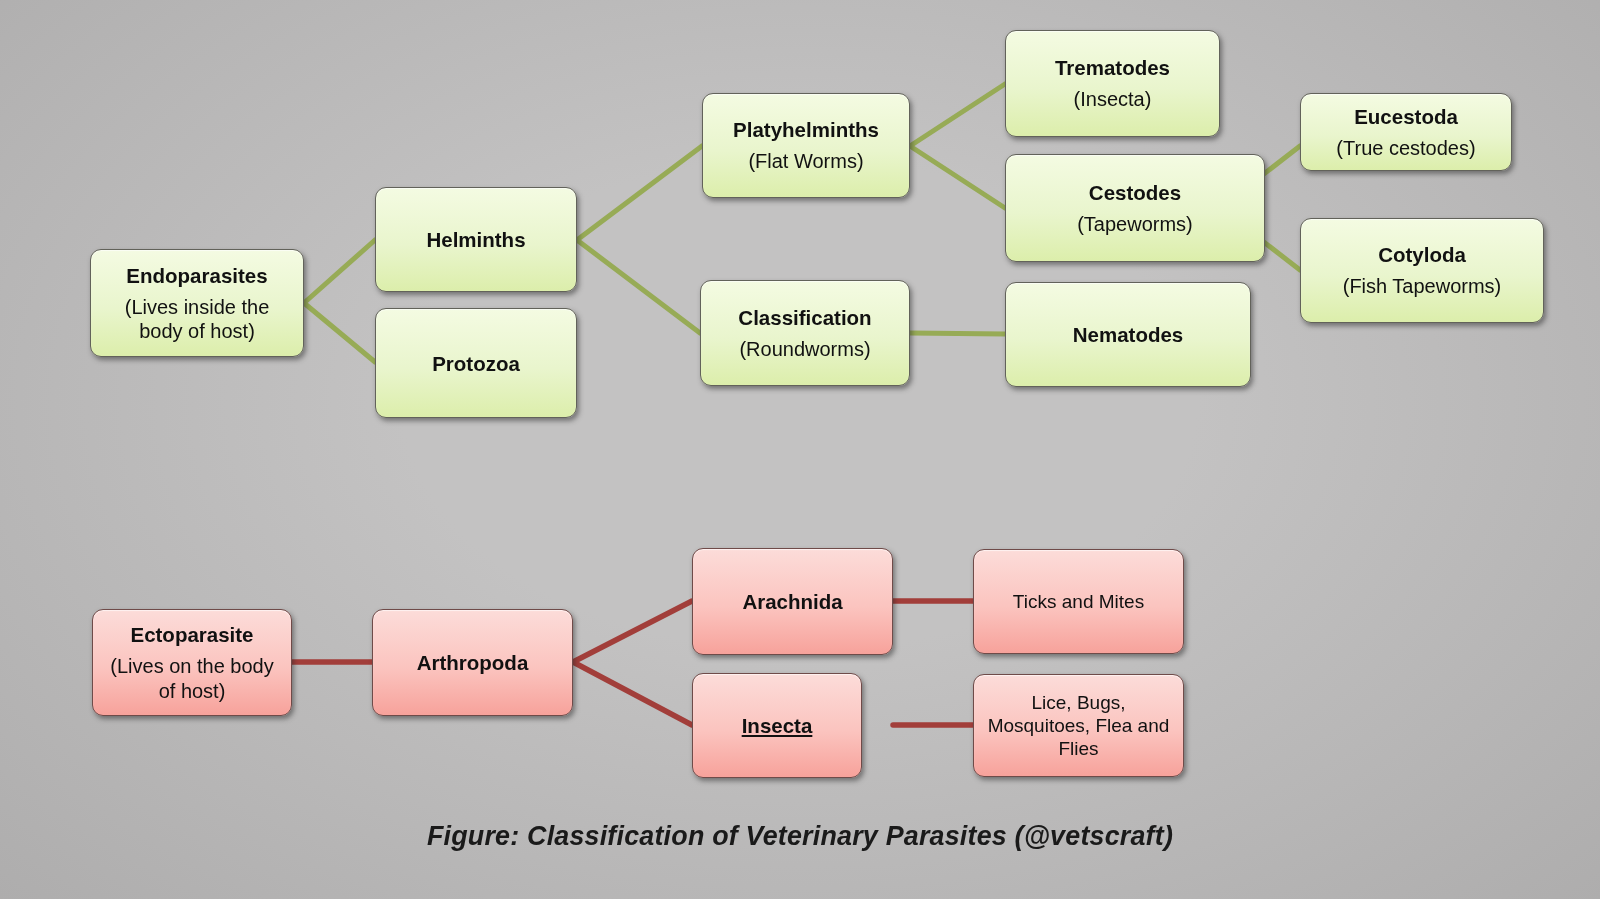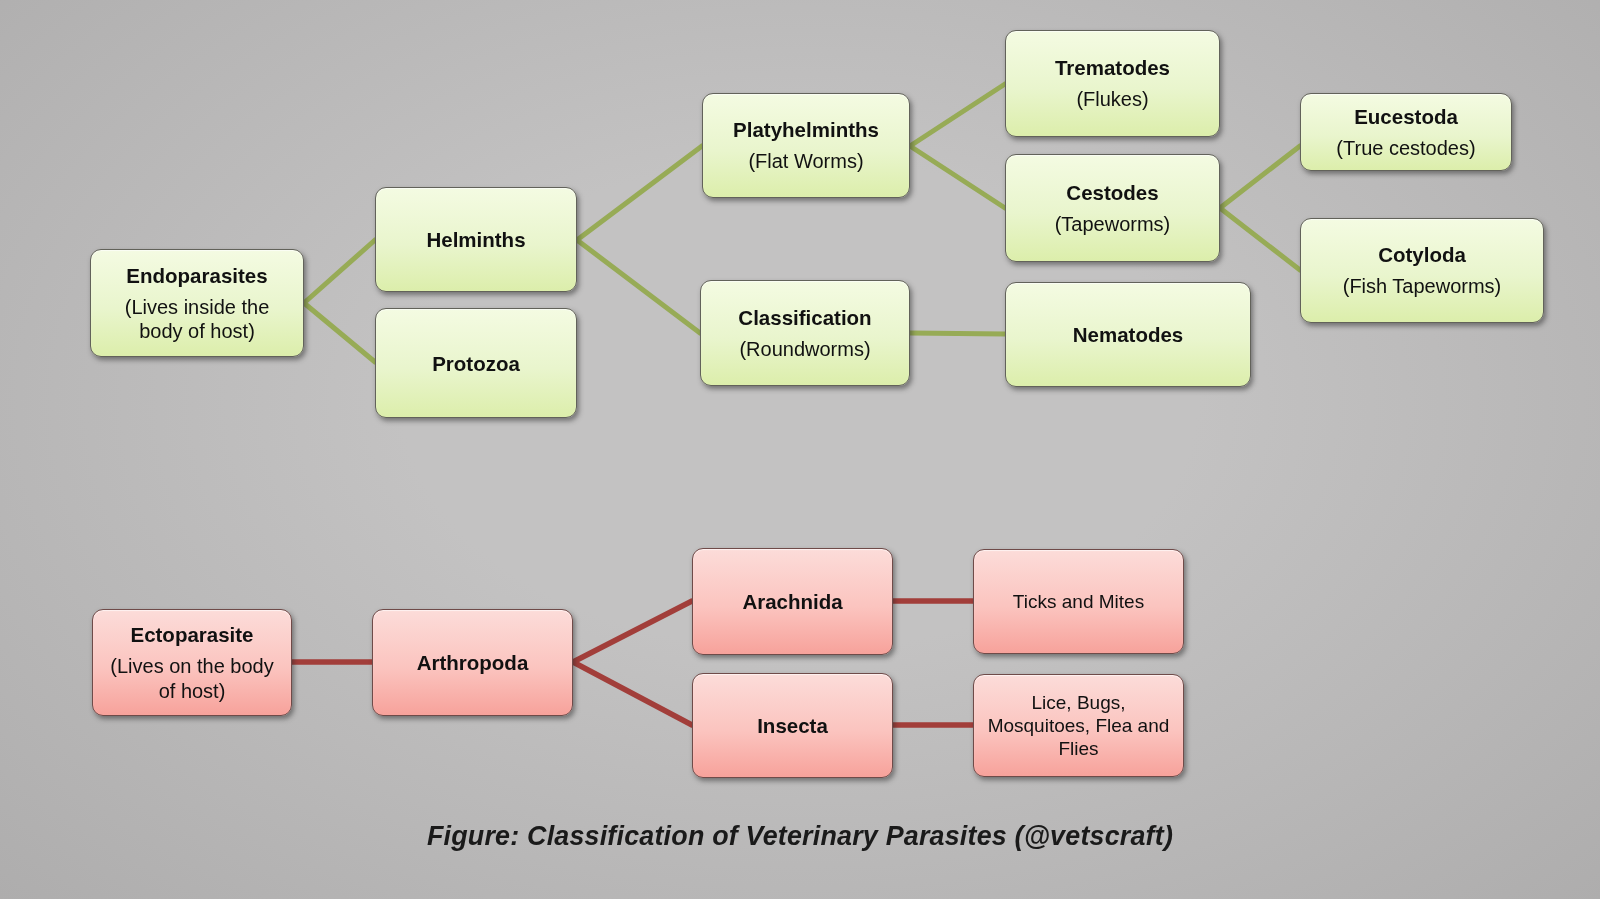--- a/index.html
+++ b/index.html
@@ -104,24 +104,24 @@
     <div class="subtitle">(Flat Worms)</div>
   </div>
 
   <div class="node green" style="left:700px; top:280px; width:210px; height:106px;">
     <div class="title">Classification</div>
     <div class="subtitle">(Roundworms)</div>
   </div>
 
   <div class="node green" style="left:1005px; top:30px; width:215px; height:107px;">
     <div class="title">Trematodes</div>
-    <div class="subtitle">(Flukes)</div>
+    <div class="subtitle">(Insecta)</div>
   </div>
 
-  <div class="node green" style="left:1005px; top:154px; width:215px; height:108px;text-align:center;">
+  <div class="node green" style="left:1005px; top:154px; width:260px; height:108px;text-align:center;">
     <div class="title">Cestodes</div>
     <div class="subtitle">(Tapeworms)</div>
   </div>
 
   <div class="node green" style="left:1005px; top:282px; width:246px; height:105px;">
     <div class="title">Nematodes</div>
 
   </div>
 
   <div class="node green" style="left:1300px; top:93px; width:212px; height:78px;">
@@ -142,21 +142,21 @@
   <div class="node pink" style="left:372px; top:609px; width:201px; height:107px;">
     <div class="title">Arthropoda</div>
 
   </div>
 
   <div class="node pink" style="left:692px; top:548px; width:201px; height:107px;">
     <div class="title">Arachnida</div>
 
   </div>
 
-  <div class="node pink" style="left:692px; top:673px; width:201px; height:105px;">
+  <div class="node pink" style="left:692px; top:673px; width:170px; height:105px;text-decoration:underline;">
     <div class="title">Insecta</div>
 
   </div>
 
   <div class="node pink" style="left:973px; top:549px; width:211px; height:105px;">
     <div class="title regular">Ticks and Mites</div>
 
   </div>
 
   <div class="node pink" style="left:973px; top:674px; width:211px; height:103px;">

